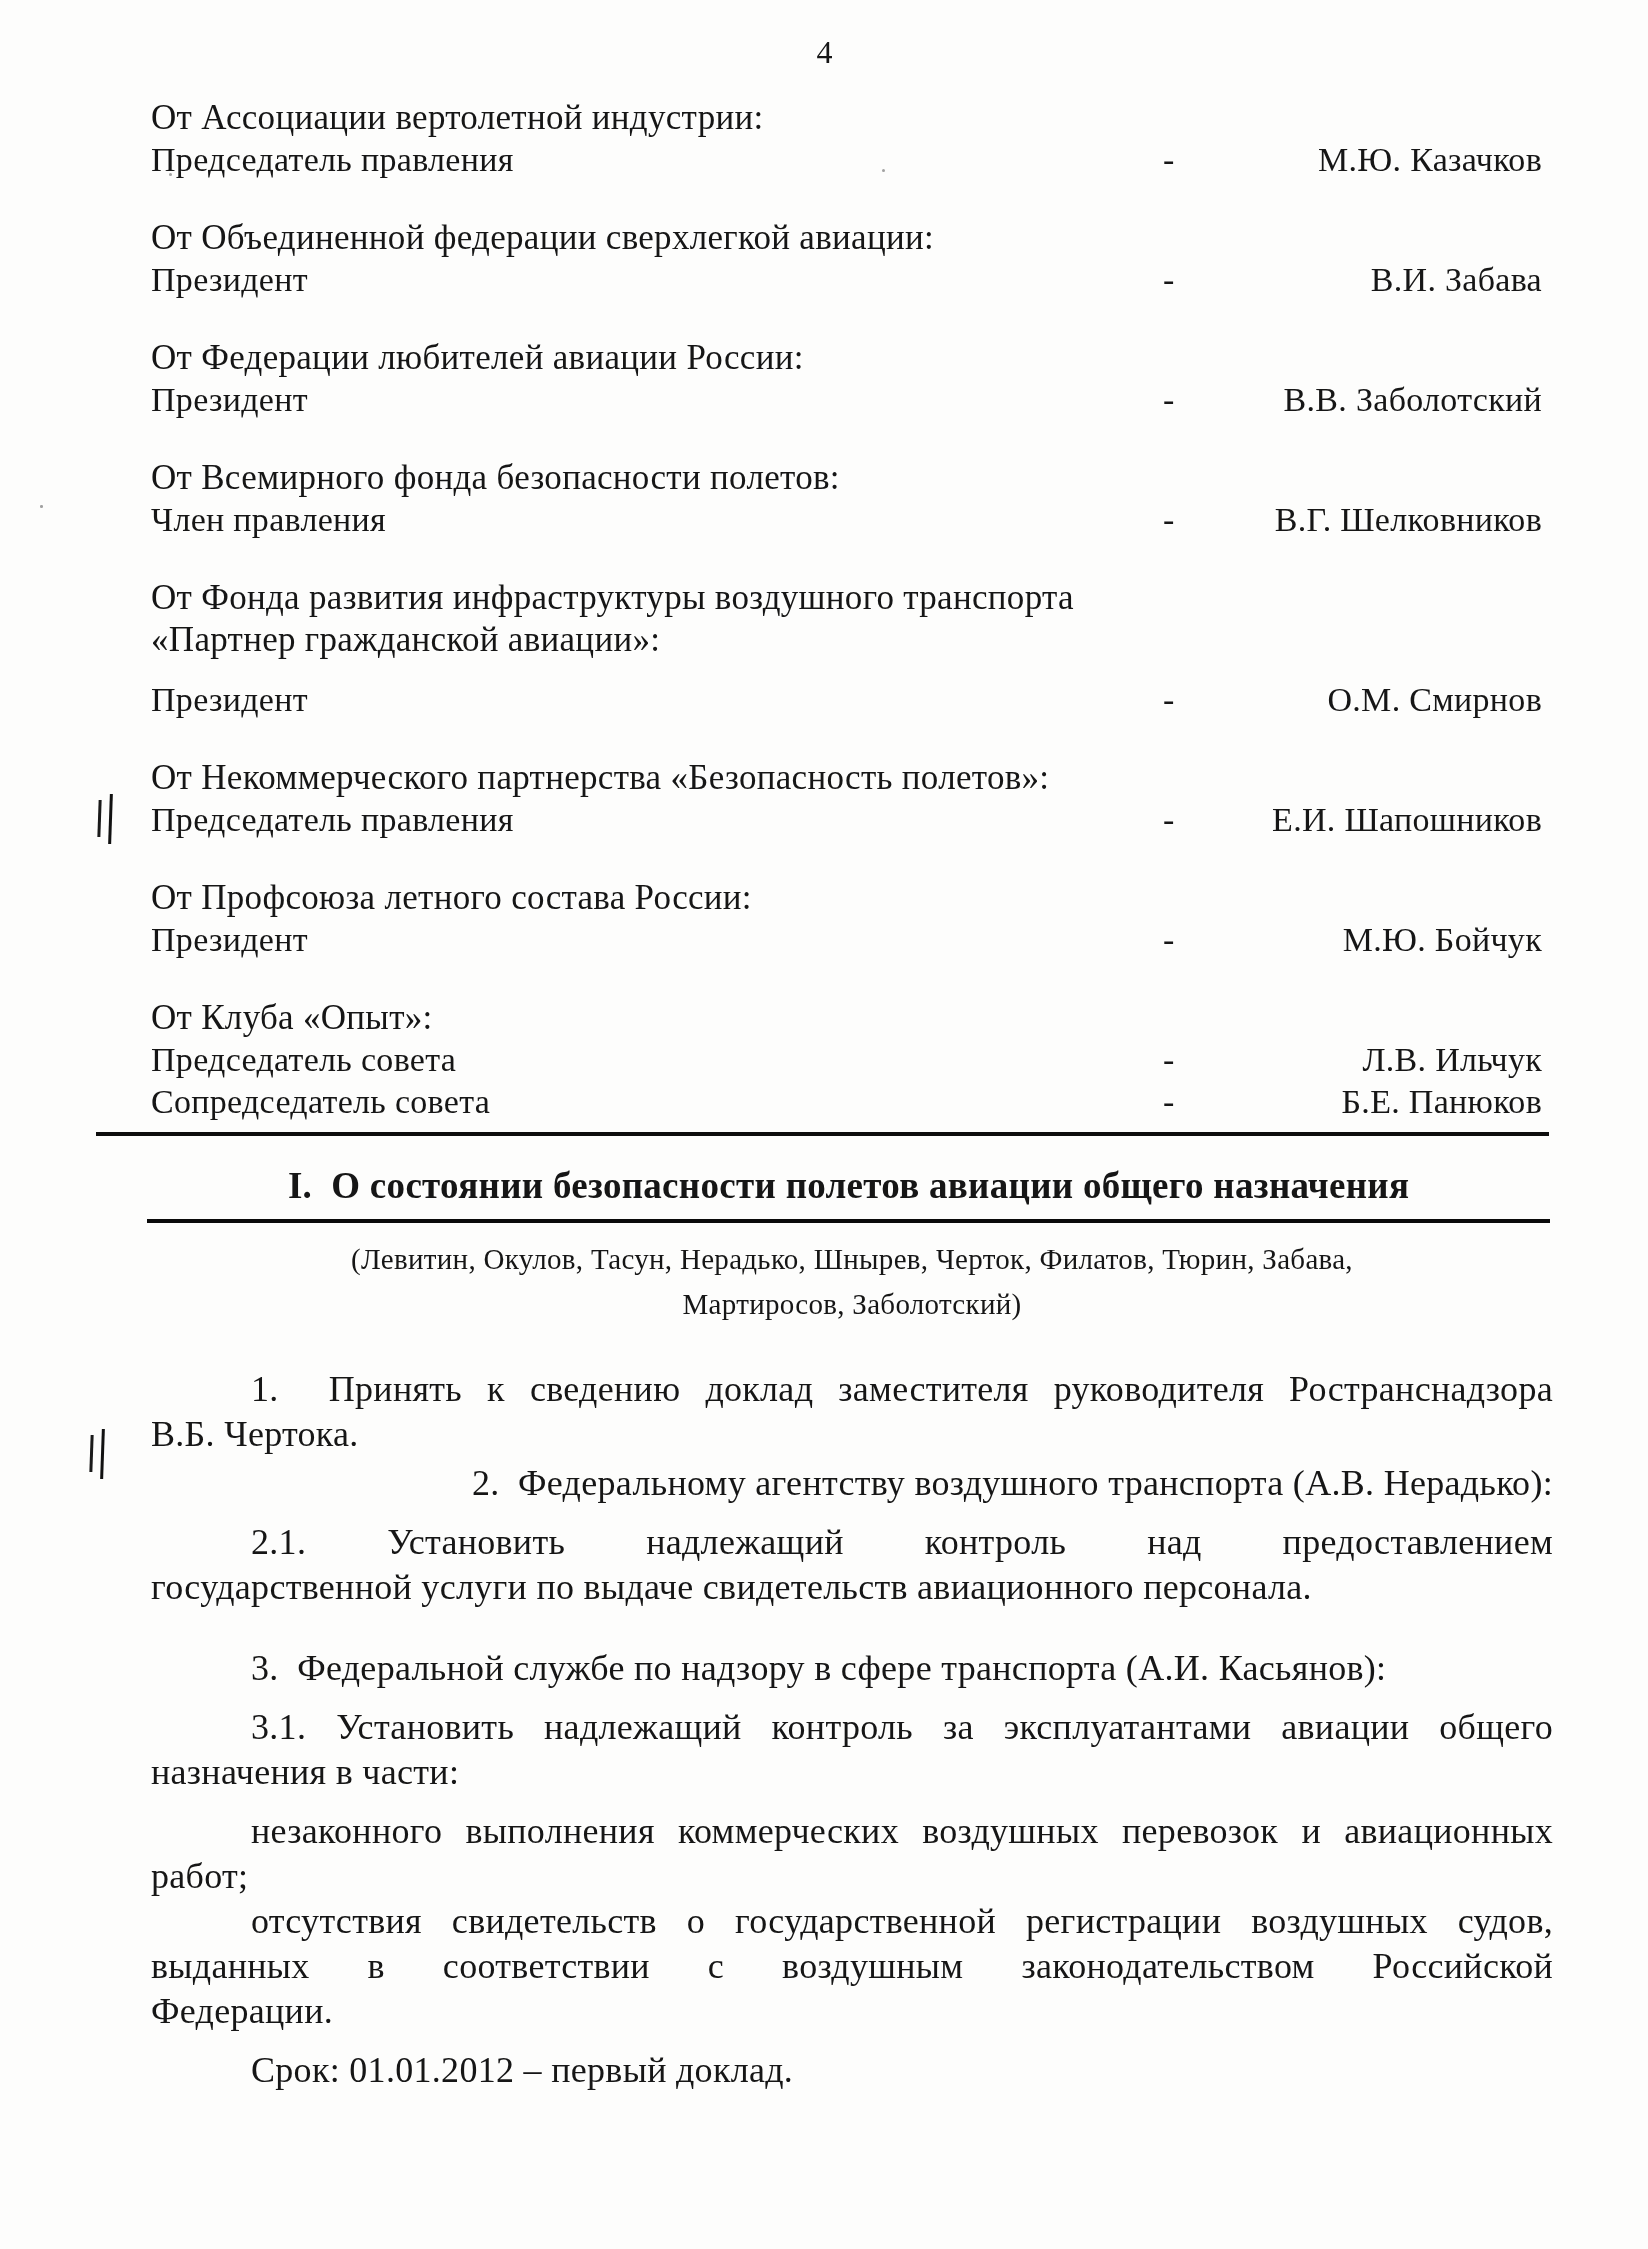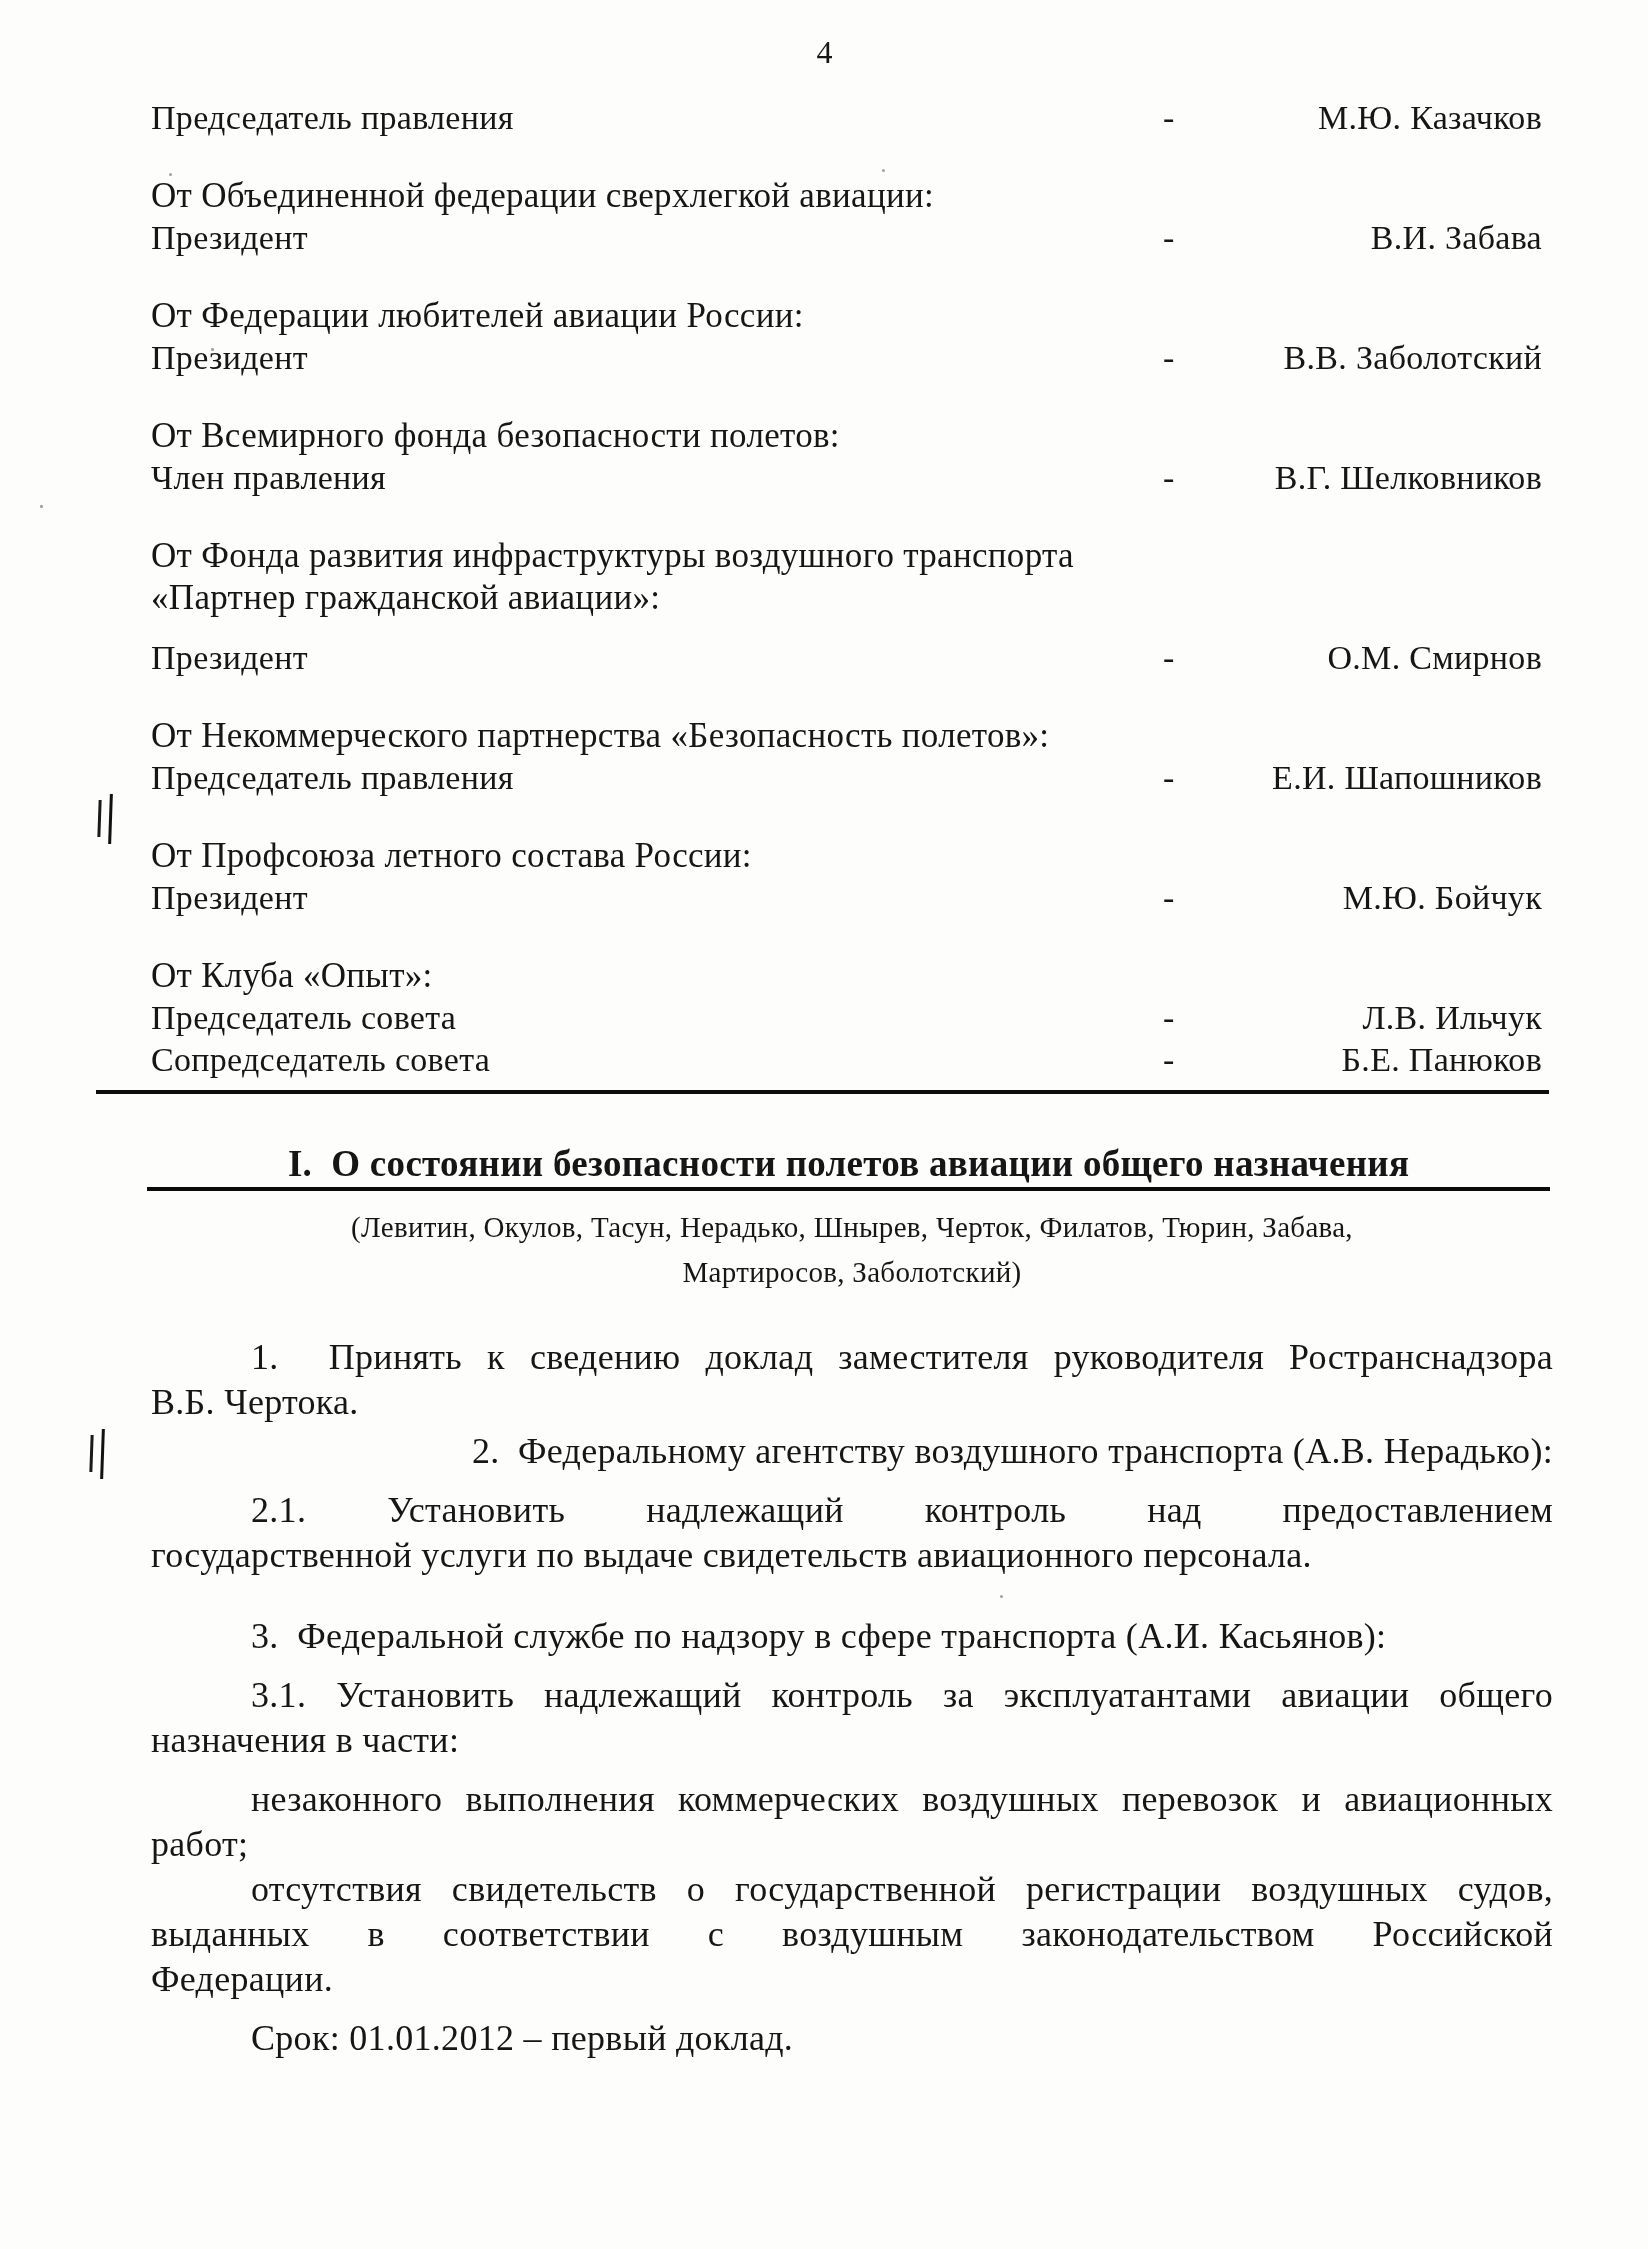--- a/index.html
+++ b/index.html
@@ -40,25 +40,25 @@
   .role-dash { position: absolute; left: 1012px; top: 0; }
   .role-name { position: absolute; right: 11px; top: 0; white-space: nowrap; }
   .hrule {
     margin-top: 9px;
     margin-left: -55px;
     width: 1453px;
     height: 3.9px;
     background: #0d0d0d;
   }
   .section-heading-wrap {
-    margin-top: 49px;
+    margin-top: 29px;
     width: 1403px;
     margin-left: -3.9px;
     border-bottom: 4.5px solid #0a0a0a;
-    padding-bottom: 3px;
+    padding-bottom: 13px;
   }
   .section-heading {
     font-size: 37px;
     font-weight: bold;
     text-align: center;
     line-height: 41px;
     letter-spacing: 0.3px;
   }
   .participants {
     font-size: 29px;
@@ -102,20 +102,21 @@
 </head>
 <body>
 
 <div class="page">
 
   <div class="page-number">4</div>
 
   <div class="content">
 
     <section class="delegation">
+      <div class="org-line">От Ассоциации вертолетной индустрии:</div>
       <div class="role-row">
         <span class="role-title">Председатель правления</span>
         <span class="role-dash">-</span>
         <span class="role-name">М.Ю. Казачков</span>
       </div>
     </section>
 
     <section class="delegation">
       <div class="org-line">От Объединенной федерации сверхлегкой авиации:</div>
       <div class="role-row">

